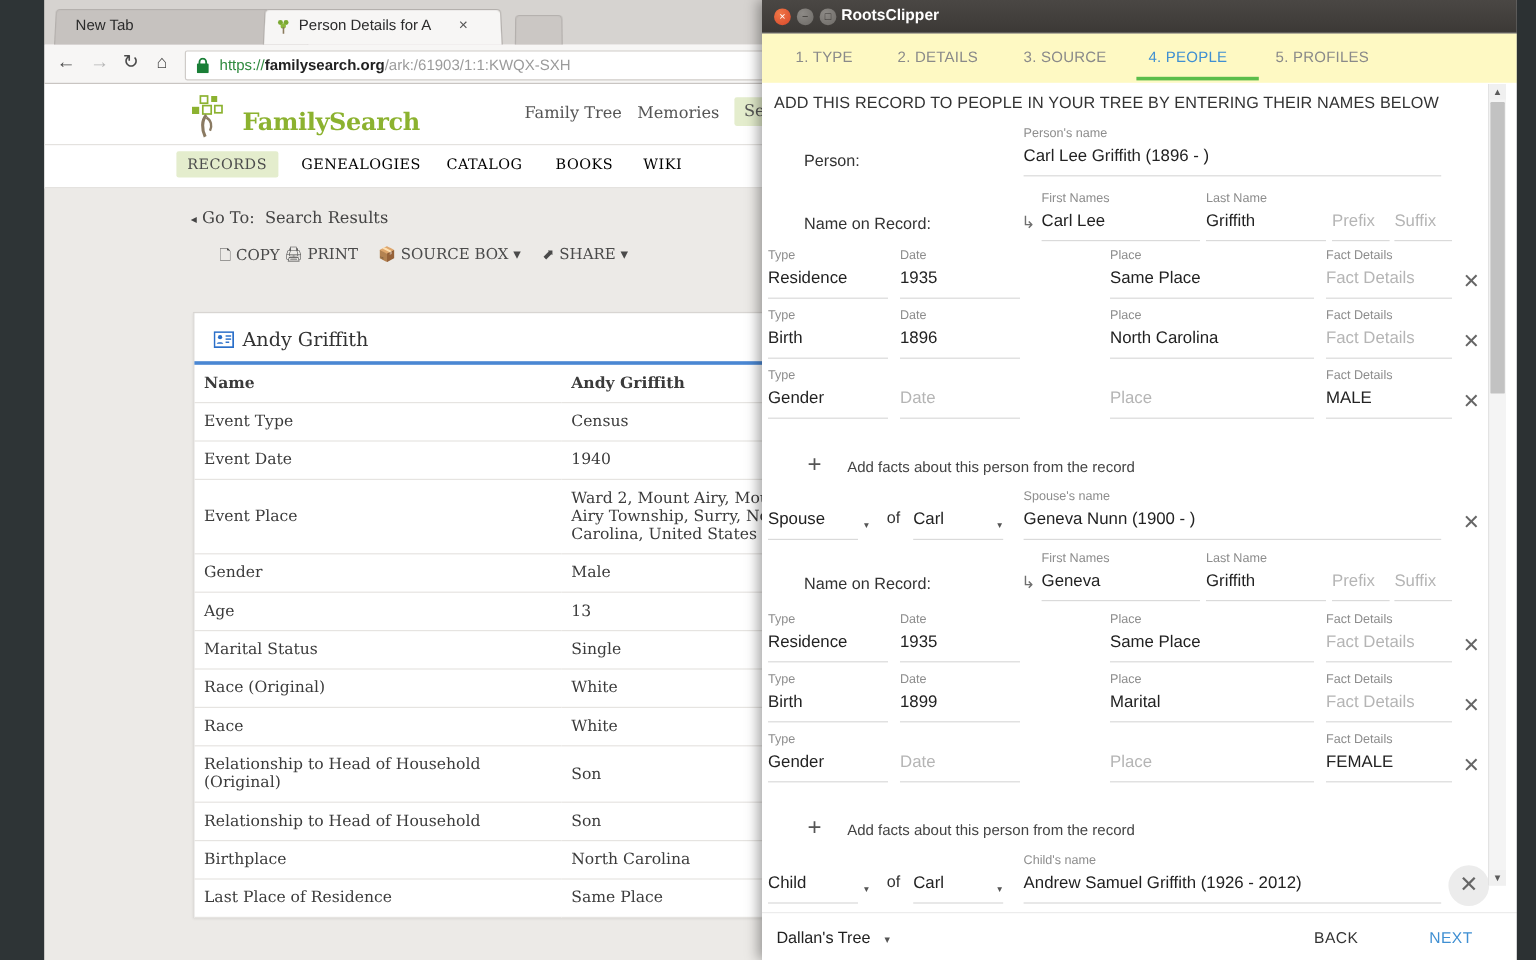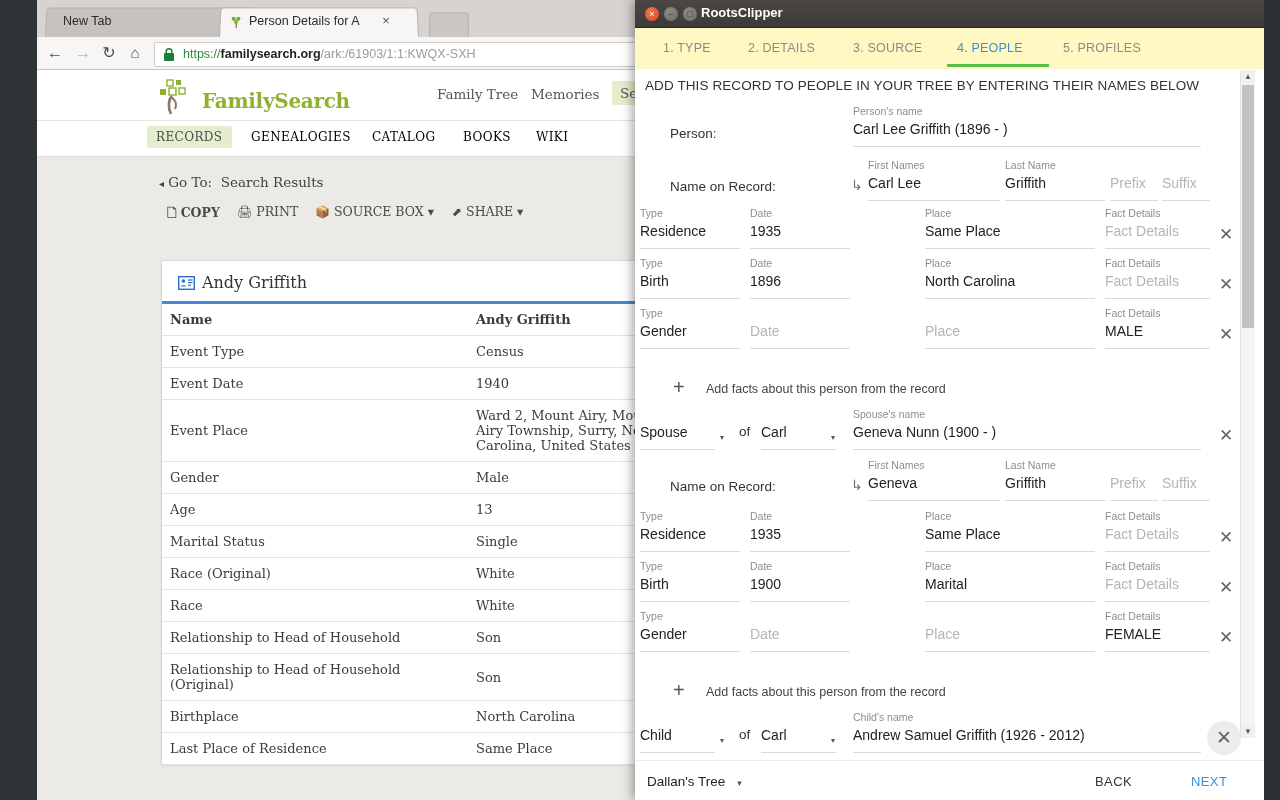--- a/index.html
+++ b/index.html
@@ -188,21 +188,21 @@
         <div class="subnav-item" style="left:499px;">WIKI</div>
       </div>
 
       <div class="goto">
         <span class="arr">◂</span>
         <span>Go To:</span>
         &nbsp;<span>Search Results</span>
       </div>
 
       <div class="actionbar">
-        <div class="act" style="left:0;font-weight:bold;">
+        <div class="act" style="left:16px;">
           <span class="ic">🗋</span><span>COPY</span>
         </div>
         <div class="act" style="left:70px;">
           <span class="ic">🖨</span><span>PRINT</span>
         </div>
         <div class="act" style="left:148px;">
           <span class="ic">📦</span><span>SOURCE BOX</span>
           <span>▾</span>
         </div>
         <div class="act" style="left:285px;">
@@ -257,25 +257,25 @@
               </tr>
               <tr>
                 <td class="k">Race (Original)</td>
                 <td>White</td>
               </tr>
               <tr>
                 <td class="k">Race</td>
                 <td>White</td>
               </tr>
               <tr>
+                <td class="k">Relationship to Head of Household (Original)</td>
+                <td>Son</td>
+              </tr>
+              <tr>
                 <td class="k">Relationship to Head of Household</td>
-                <td>Son</td>
-              </tr>
-              <tr>
-                <td class="k">Relationship to Head of Household (Original)</td>
                 <td>Son</td>
               </tr>
               <tr>
                 <td class="k">Birthplace</td>
                 <td>North Carolina</td>
               </tr>
               <tr>
                 <td class="k">Last Place of Residence</td>
                 <td>Same Place</td>
               </tr>
@@ -440,21 +440,21 @@
             <div class="lab">Fact Details</div>
             <div class="val ph">Fact Details</div>
           </div>
           <div class="xbtn" style="left: 580px; top: 458px;">✕</div>
           <div class="fld" style="left: 5px; top: 505px; width: 100px;">
             <div class="lab">Type</div>
             <div class="val">Birth</div>
           </div>
           <div class="fld" style="left: 115px; top: 505px; width: 100px;">
             <div class="lab">Date</div>
-            <div class="val">1900</div>
+            <div class="val">1899</div>
           </div>
           <div class="fld" style="left: 290px; top: 505px; width: 170px;">
             <div class="lab">Place</div>
             <div class="val">Marital</div>
           </div>
           <div class="fld" style="left: 470px; top: 505px; width: 105px;">
             <div class="lab">Fact Details</div>
             <div class="val ph">Fact Details</div>
           </div>
           <div class="xbtn" style="left: 580px; top: 508px;">✕</div>

